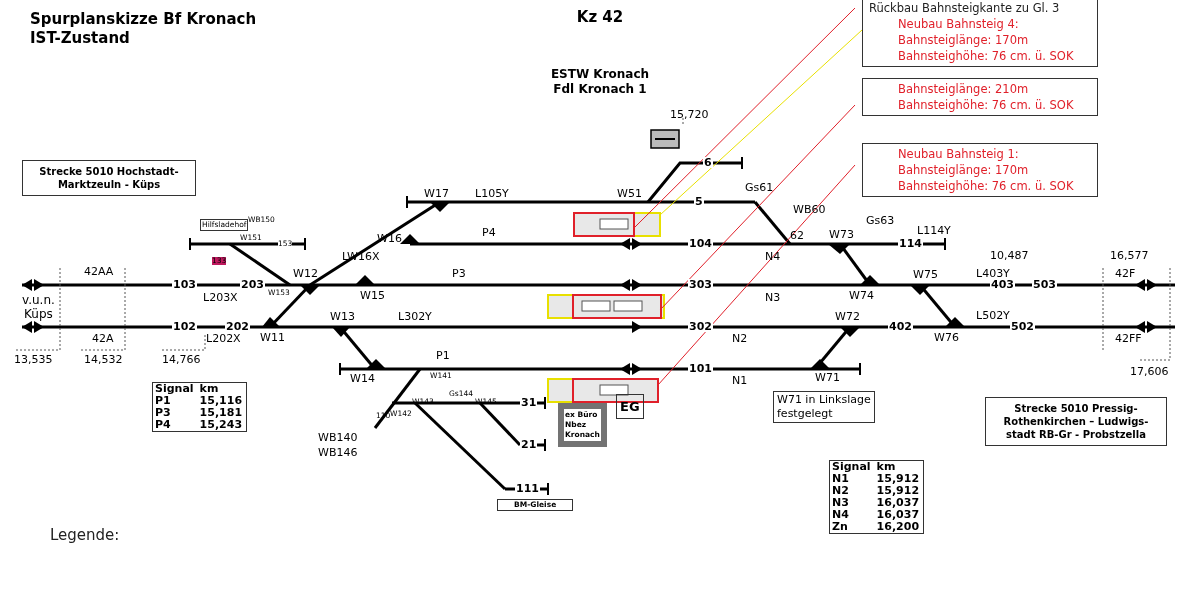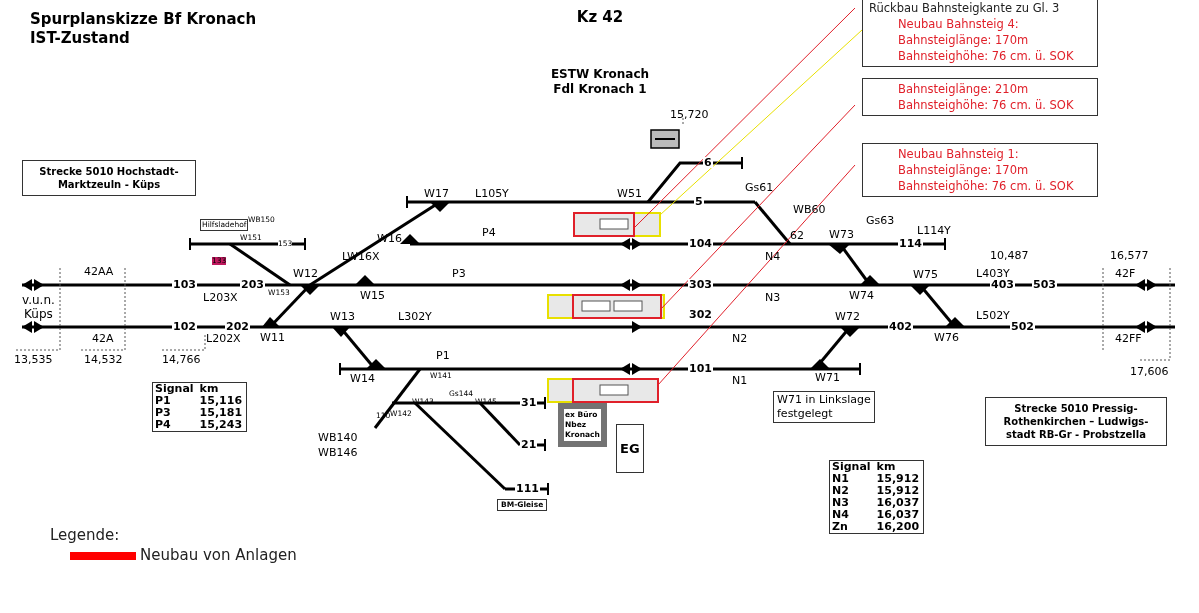--- a/index.html
+++ b/index.html
@@ -233,21 +233,21 @@
 <div class="abs lbl" style="left:1115px;top:268px;">42F</div>
 <div class="abs lbl" style="left:1115px;top:333px;">42FF</div>
 
 <div class="abs trk" style="left:703px;top:157px;">6</div>
 <div class="abs trk" style="left:694px;top:196px;">5</div>
 <div class="abs trk" style="left:688px;top:238px;">104</div>
 <div class="abs trk" style="left:898px;top:238px;">114</div>
 <div class="abs trk" style="left:688px;top:279px;">303</div>
 <div class="abs trk" style="left:990px;top:279px;">403</div>
 <div class="abs trk" style="left:1032px;top:279px;">503</div>
-<div class="abs trk" style="left:688px;top:309px;">302</div>
+<div class="abs trk" style="left:688px;top:321px;">302</div>
 <div class="abs trk" style="left:888px;top:321px;">402</div>
 <div class="abs trk" style="left:1010px;top:321px;">502</div>
 <div class="abs trk" style="left:688px;top:363px;">101</div>
 <div class="abs trk" style="left:520px;top:397px;">31</div>
 <div class="abs trk" style="left:520px;top:439px;">21</div>
 <div class="abs trk" style="left:515px;top:483px;">111</div>
 <div class="abs sm" style="left:376px;top:412px;">110</div>
 
 <div class="abs lbl" style="left:670px;top:109px;">15,720</div>
 <div class="abs lbl" style="left:990px;top:250px;">10,487</div>
@@ -261,22 +261,22 @@
 <div class="abs sm" style="left:430px;top:372px;">W141</div>
 <div class="abs sm" style="left:390px;top:410px;">W142</div>
 <div class="abs sm" style="left:412px;top:398px;">W143</div>
 <div class="abs sm" style="left:475px;top:398px;">W145</div>
 <div class="abs sm" style="left:449px;top:390px;">Gs144</div>
 <div class="abs sm" style="left:558px;top:403px;border:6px solid #737373;padding:1px;line-height:10px;font-weight:bold;">
   <div>ex Büro</div>
   <div>Nbez</div>
   <div>Kronach</div>
 </div>
-<div class="abs" style="left:616px;top:424px;border:1px solid #333;font-weight:bold;font-size:13px;padding:16px 3px;">EG</div>
-<div class="abs sm" style="left:497px;top:499px;border:1px solid #333;padding:1px 3px;font-weight:bold;">BM-Gleise</div>
+<div class="abs" style="left:616px;top:394px;border:1px solid #333;font-weight:bold;font-size:13px;padding:4px 3px;">EG</div>
+<div class="abs sm" style="left:497px;top:499px;border:1px solid #333;padding:1px 16px;font-weight:bold;">BM-Gleise</div>
 <div class="abs lbl" style="left:318px;top:430px;line-height:15px;">
   <div>WB140</div>
   <div>WB146</div>
 </div>
 <div class="abs box lbl" style="left:773px;top:391px;padding:1px 3px;line-height:14px;">
   <div>W71 in Linkslage</div>
   <div>festgelegt</div>
 </div>
 
 <div class="abs box" style="left:152px;top:382px;">
@@ -327,14 +327,13 @@
     <tr>
           <td>Zn</td>
           <td>16,200</td>
         </tr>
   </tbody>
     </table>
 </div>
 
 <div class="abs leg" style="left:50px;top:525px;">
   <div>Legende:</div>
-  <div style="padding-left:20px"><span class="swatch" style="background:#ff0000"></span><span>Neubau von Anlagen</span></div>
 </div>
 
 </body></html>

